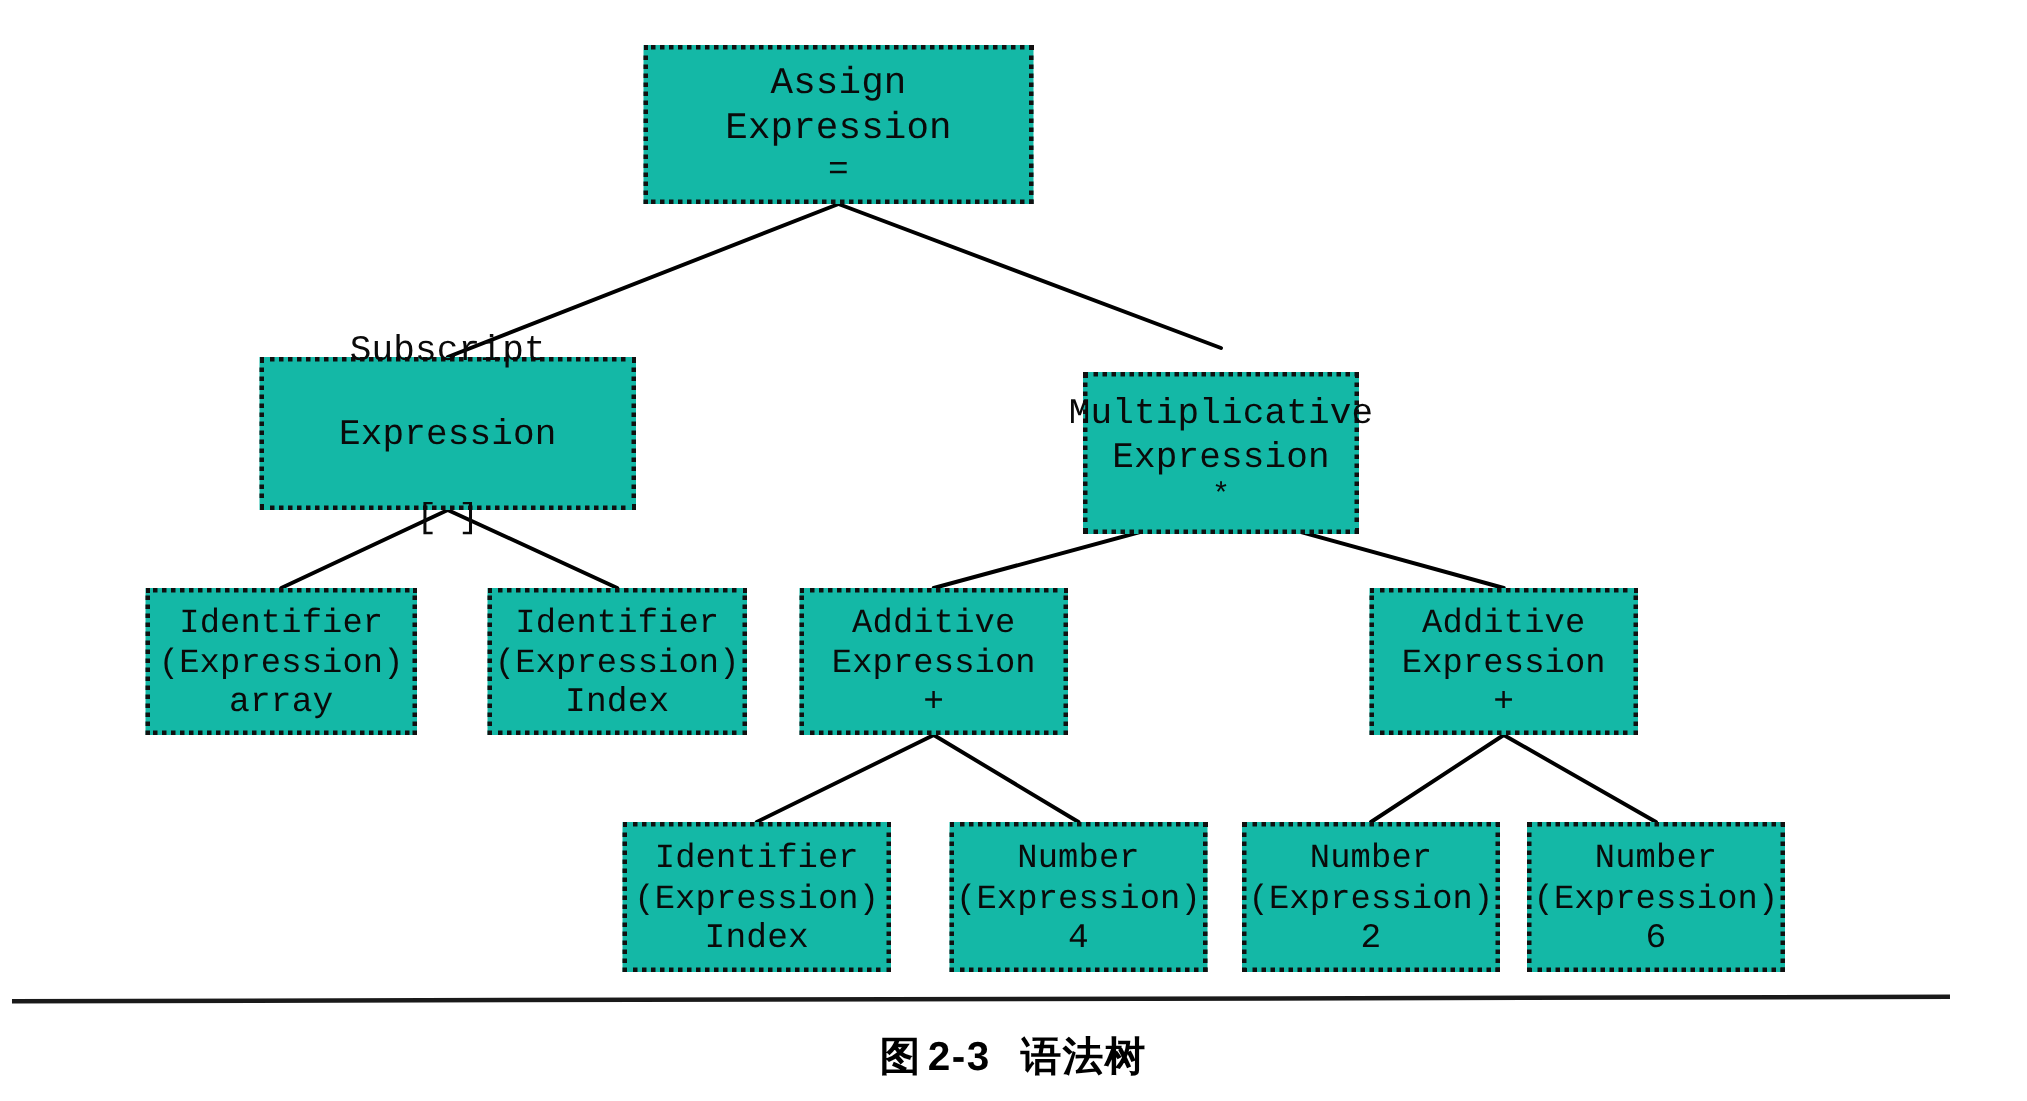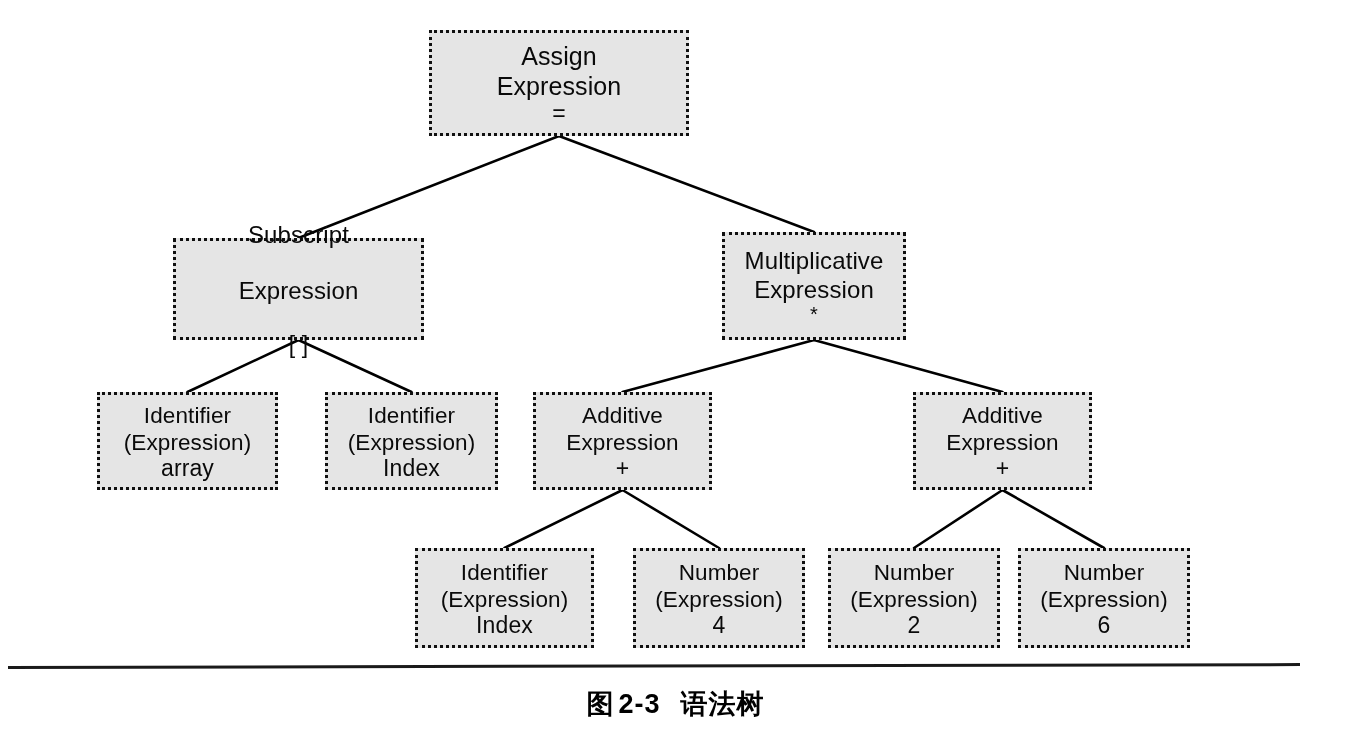--- a/index.html
+++ b/index.html
@@ -23,29 +23,30 @@
     left: 0;
     top: 0;
     width: 1351px;
     height: 734px;
     pointer-events: none;
   }
   .node {
     position: absolute;
     box-sizing: border-box;
     border: 3px dotted #101010;
-    background: #e5e5e5;
+    background: #14b8a6;
     display: flex;
     flex-direction: column;
     align-items: center;
     justify-content: center;
     text-align: center;
     line-height: 1.20;
     color: #0a0a0a;
     z-index: 2;
+    font-family: Liberation Mono, monospace;
   }
   .node .ln {
     display: block;
     white-space: pre;
     letter-spacing: 0.1px;
   }
   .n-root   { font-size: 25px; }
   .n-lvl2   { font-size: 24px; }
   .n-lvl3   { font-size: 22.5px; }
   .n-leaf   { font-size: 22.5px; }
@@ -103,21 +104,21 @@
       <div class="node n-root" style="left: 429px; top: 30px; width: 260px; height: 106px; border-color: rgb(16, 16, 16);">
         <span class="ln">Assign</span>
         <span class="ln">Expression</span>
         <span class="ln op">=</span>
       </div>
       <div class="node n-lvl2" style="left: 173px; top: 238px; width: 251px; height: 102px; border-color: rgb(16, 16, 16); gap: 27px;">
         <span class="ln">Subscript</span>
         <span class="ln">Expression</span>
         <span class="ln op">[ ]</span>
       </div>
-      <div class="node n-lvl2" style="left: 722px; top: 232px; width: 184px; height: 108px; border-color: rgb(16, 16, 16); text-align: right;">
+      <div class="node n-lvl2" style="left: 722px; top: 248px; width: 184px; height: 108px; border-color: rgb(16, 16, 16); text-align: right;">
         <span class="ln">Multiplicative</span>
         <span class="ln">Expression</span>
         <span class="ln op op-star">*</span>
       </div>
       <div class="node n-lvl3" style="left: 97px; top: 392px; width: 181px; height: 98px; border-color: rgb(16, 16, 16);">
         <span class="ln">Identifier</span>
         <span class="ln">(Expression)</span>
         <span class="ln op">array</span>
       </div>
       <div class="node n-lvl3" style="left: 325px; top: 392px; width: 173px; height: 98px; border-color: rgb(16, 16, 16);">

